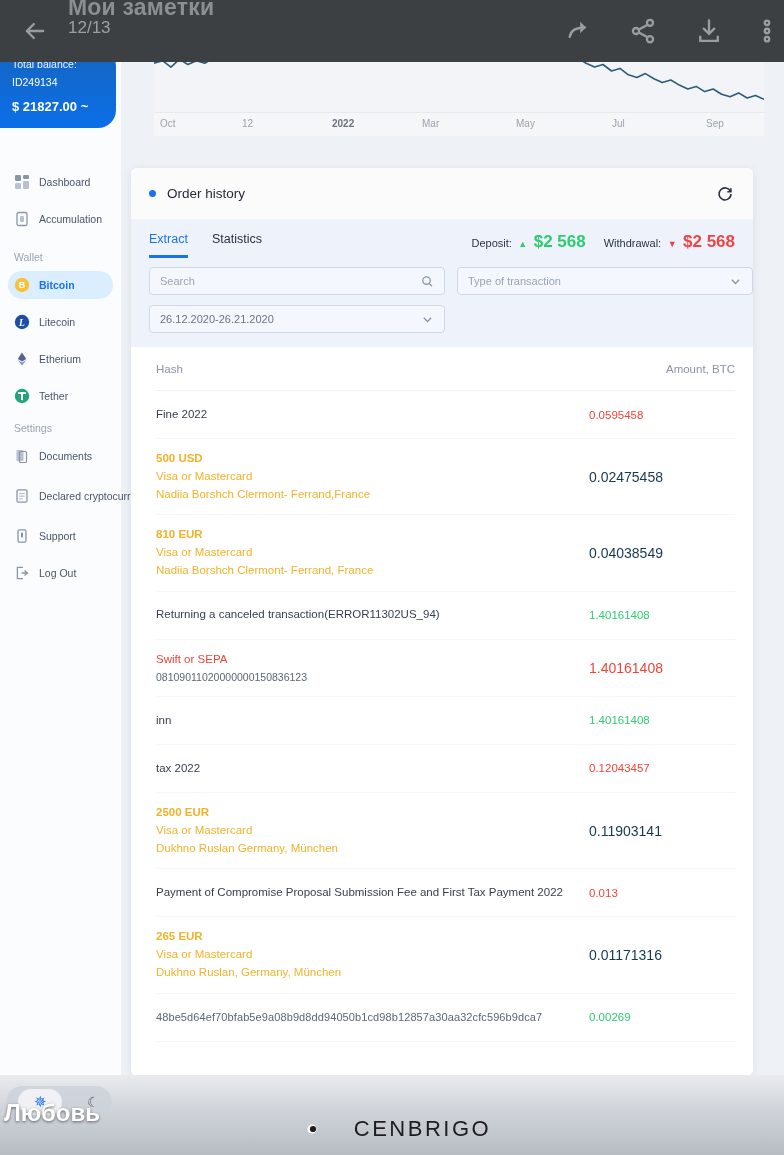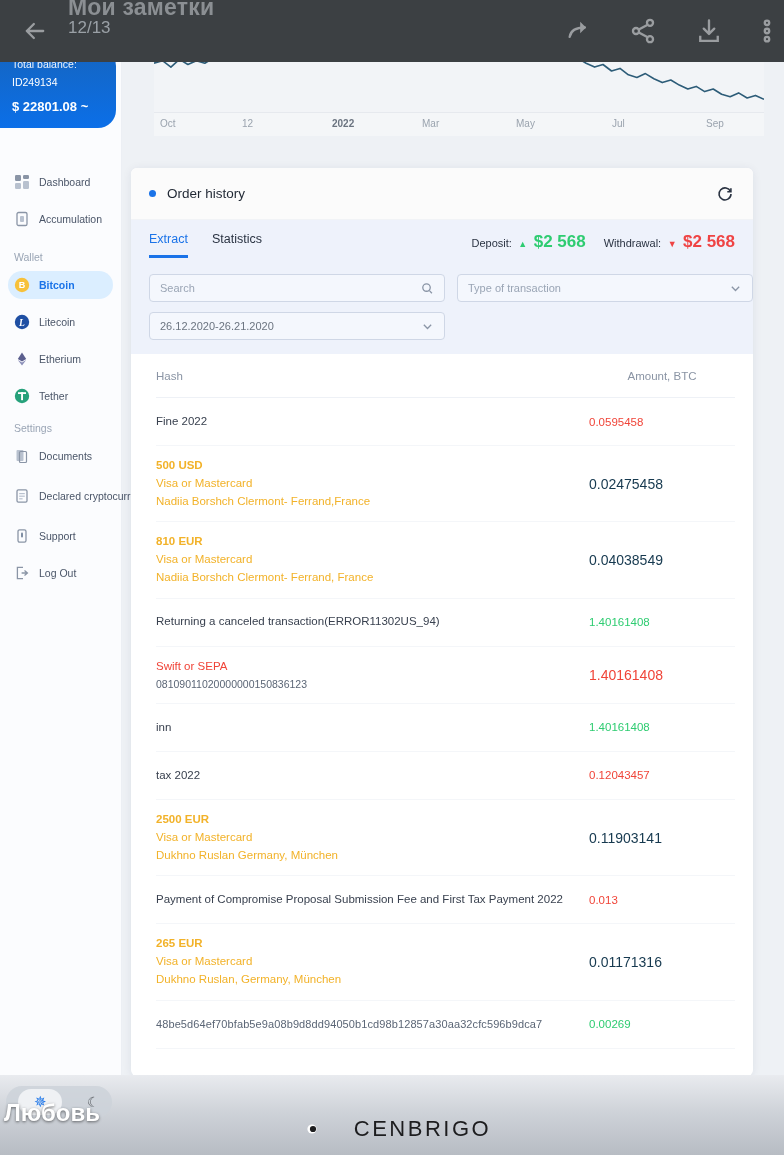--- a/index.html
+++ b/index.html
@@ -146,39 +146,39 @@
   .tab.active { color: #1a73e8; border-bottom: 3px solid #1a73e8; }
   .sums { margin-left: auto; display: flex; align-items: flex-end; gap: 18px; }
   .sum-lbl { font-size: 11px; color: #2a3342; }
   .sum-val { font-size: 17px; font-weight: 700; }
   .sum-val.up { color: #2ecc71; }
   .sum-val.down { color: #ef4444; }
   .caret { font-size: 9px; margin: 0 2px; }
   .caret.up { color: #2ecc71; }
   .caret.down { color: #ef4444; }
 
-  .filters { display: grid; grid-template-columns: 296px 296px; gap: 10px 12px; margin-top: 16px; }
+  .filters { display: grid; grid-template-columns: 296px 296px; gap: 10px 12px; margin-top: 9px; }
   .field {
     height: 28px; background: #f4f7fd; border: 1px solid #cfd7e6; border-radius: 4px;
     display: flex; align-items: center; padding: 0 10px;
     font-size: 11px; color: #9aa5b5;
   }
   .field .ficon { margin-left: auto; display: flex; align-items: center; }
   .field svg { width: 13px; height: 13px; stroke: #8a95a6; fill: none; stroke-width: 1.6; }
   .field.value-set { color: #6b7480; }
 
   
   .tbl { padding: 0 18px; margin-left: 7px; }
   .thead {
     display: flex; align-items: center; height: 44px;
     border-bottom: 1px solid #eef1f6;
     font-size: 11.5px; color: #8a94a4;
   }
   .th-hash { flex: 1; }
-  .th-amt { width: 160px; text-align: center; padding-left: 14px; }
+  .th-amt { width: 160px; text-align: right; padding-left: 14px; }
   .row {
     display: flex; align-items: center; border-bottom: 1px solid #f4f6f9;
     padding: 11px 0; min-height: 48px;
   }
   .row .c-hash { flex: 1; padding-right: 10px; }
   .row .c-amt { width: 160px; padding-left: 14px; }
   .ln { font-size: 11.5px; line-height: 1.55; color: #39414f; white-space: nowrap; }
   .ln.l1 { font-weight: 600; }
   .ln.mono { font-size: 11px; color: #5b6676; letter-spacing: .1px; }
   .ln.tiny { font-size: 10.5px; color: #5b6676; }
@@ -321,21 +321,21 @@
               <path d="M10.5 5.6L13.4 8l-2.9 2.4M13.4 8H7.6" fill="none" stroke="#8a95a6" stroke-width="1.3"></path>
             </svg>
         </span>
         <span class="nav-label">Log Out</span>
       </div>
     </aside>
 
     <div class="balance-card">
       <div class="bl">Total balance:</div>
       <div class="bid">ID249134</div>
-      <div class="bamt">$ 22801.08 ~</div>
+      <div class="bamt">$ 21827.00 ~</div>
     </div>
 
     <section class="card">
 
       <div class="card-head">
         <span class="dot"></span>
         <span class="card-title">Order history</span>
         <span class="refresh">
           <svg viewBox="0 0 20 20" fill="none" stroke="#2a3342" stroke-width="1.6">
               <path d="M15.5 7.5A6 6 0 1 0 16 10"></path>

